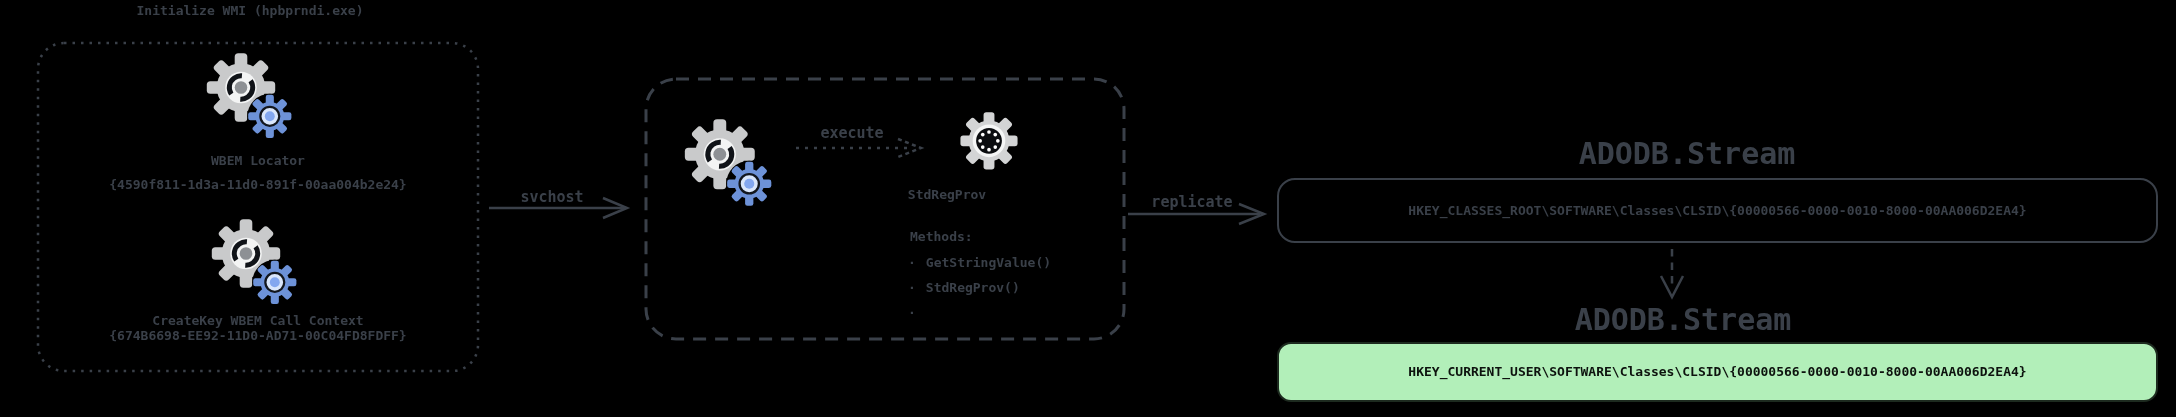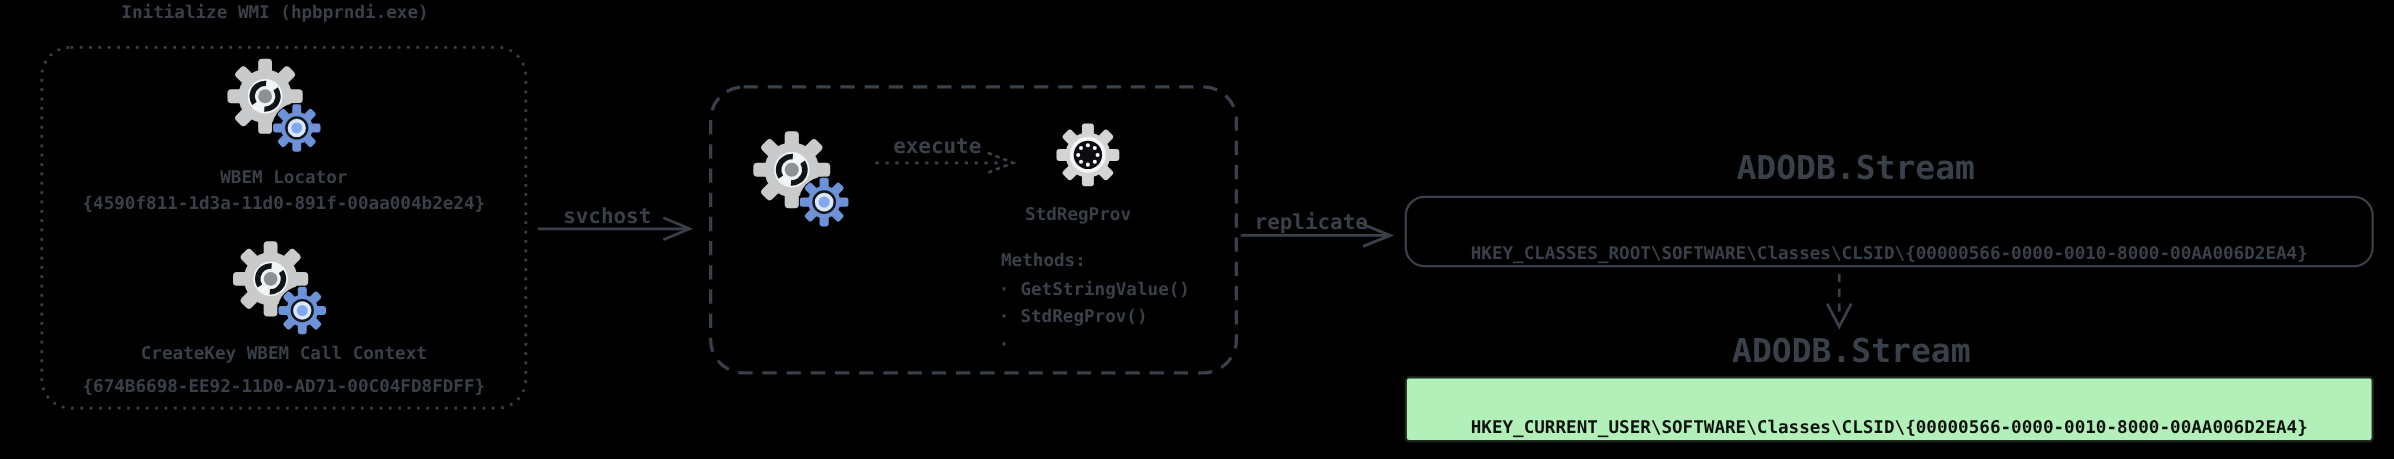--- a/index.html
+++ b/index.html
@@ -13,33 +13,33 @@
   .canvas{
     position:relative;width:2176px;height:417px;background:#000;
     color:var(--ink);
     font-family:"DejaVu Sans Mono", monospace;
     font-weight:bold;
     overflow:hidden;
   }
   .abs{position:absolute;}
   .ctr{text-align:center;}
   .nw{white-space:nowrap;}
-  .t18{font-size:16px;line-height:22px;}
-  .t15{font-size:19px;line-height:18px;}
+  .t18{font-size:13px;line-height:22px;}
+  .t15{font-size:15px;line-height:18px;}
   .t26{font-size:30px;line-height:30px;}
   .keybox{
     left:1277px;width:881px;height:65px;
     border:2.5px solid var(--ink);border-radius:18px;
-    display:flex;align-items:flex-end;justify-content:center;
+    display:flex;align-items:center;justify-content:center;
     box-sizing:border-box;
   }
   .keybox.green{
     height:60px;background:var(--green-bg);
     border:2px solid var(--green-border);
-    border-radius:4px;color:var(--green-ink);
+    border-radius:14px;color:var(--green-ink);
   }
   .mrow{display:flex;gap:10px;}
   svg{display:block;}
 </style>
 </head>
 <body>
 
 <div class="canvas">
 
   <svg width="0" height="0" style="position:absolute" aria-hidden="true">
@@ -130,35 +130,35 @@
   <svg class="abs" style="left:205px;top:50px" width="90" height="93" viewBox="0 0 100 100">
       <use href="#gears"></use>
     </svg>
   <div class="abs ctr nw t18" style="left:37px;top:150px;width:442px">WBEM Locator</div>
   <div class="abs ctr nw t18" style="left:37px;top:174px;width:442px">{4590f811-1d3a-11d0-891f-00aa004b2e24}</div>
 
   <svg class="abs" style="left:210px;top:215px" width="90" height="95" viewBox="0 0 100 100">
       <use href="#gears"></use>
     </svg>
   <div class="abs ctr nw t18" style="left:37px;top:310px;width:442px">CreateKey WBEM Call Context</div>
-  <div class="abs ctr nw t18" style="left:37px;top:340px;width:442px">{674B6698-EE92-11D0-AD71-00C04FD8FDFF}</div>
+  <div class="abs ctr nw t18" style="left:37px;top:325px;width:442px">{674B6698-EE92-11D0-AD71-00C04FD8FDFF}</div>
 
   <div class="abs ctr nw t15" style="left:482px;top:188px;width:140px">svchost</div>
   <div class="abs ctr nw t15" style="left:792px;top:124px;width:120px">execute</div>
   <div class="abs ctr nw t15" style="left:1122px;top:193px;width:140px">replicate</div>
 
 
   <svg class="abs" style="left:683px;top:117px" width="92" height="93" viewBox="0 0 100 100">
       <use href="#gears"></use>
     </svg>
 
   <svg class="abs" style="left:955px;top:106px" width="68" height="71" viewBox="0 0 100 100">
       <use href="#provider-gear"></use>
     </svg>
-  <div class="abs ctr nw t18" style="left:895px;top:184px;width:170px">StdRegProv</div>
+  <div class="abs ctr nw t18" style="left:862px;top:184px;width:170px">StdRegProv</div>
 
   <div class="abs nw t18" style="left:910px;top:226px">Methods:</div>
   <div class="abs nw t18 mrow" style="left:908px;top:252px">
     <span>·</span>
     <span>GetStringValue()</span>
   </div>
   <div class="abs nw t18 mrow" style="left:908px;top:277px">
     <span>·</span>
     <span>StdRegProv()</span>
   </div>

